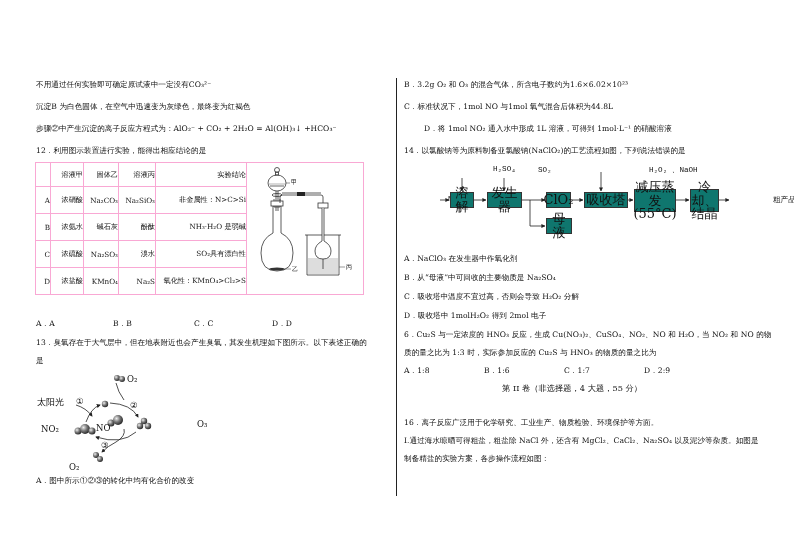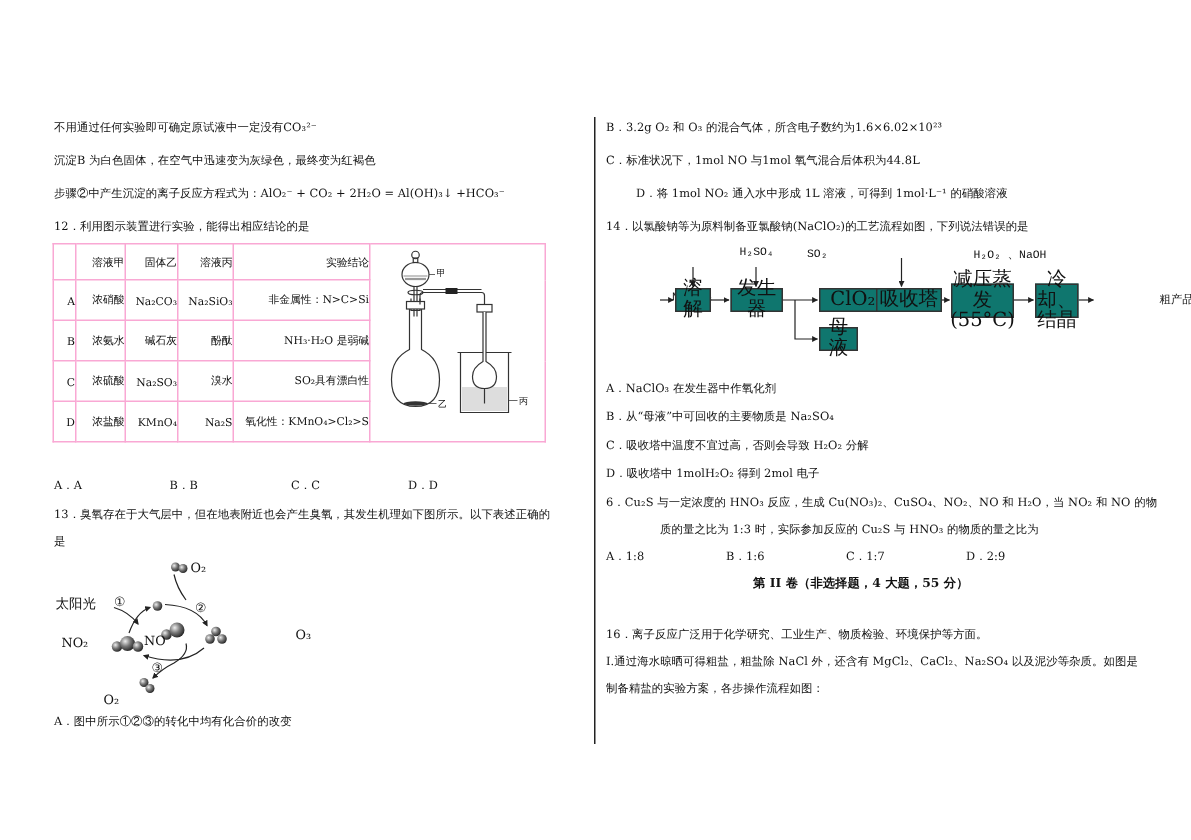--- a/index.html
+++ b/index.html
@@ -13,21 +13,21 @@
   table.q12 { position: absolute; left: 35px; top: 162px; border-collapse: collapse; font-size: 7.2px; }
   table.q12 td { border: 1px solid #f9a8d4; height: 27px; padding: 0 0 0 4px; vertical-align: middle; white-space: nowrap; text-align: right; }
   table.q12 tr:first-child td { height: 24px; }
   .apparatus-cell { width: 117px; position: relative; padding: 0 !important; }
 
   
   .fbox { position: absolute; border: 1px solid #333; font-size: 13px; text-align: center; background: #0f766e; line-height: 1.05; display: flex; align-items: center; justify-content: center; }
   .flabel { position: absolute; font-size: 7.6px; white-space: nowrap; font-family: Liberation Mono, monospace; padding-left: 42px; }
   svg { position: absolute; overflow: visible; }
 
-  .section-title { font-weight: bold; font-size: 8.2px; }
+  .section-title { font-weight: normal; font-size: 8.2px; }
 </style>
 </head>
 <body>
 
 <div>
   <div class="line" style="left:36px; top:80px;">不用通过任何实验即可确定原试液中一定没有CO₃²⁻</div>
   <div class="line" style="left:36px; top:102px;">沉淀B 为白色固体，在空气中迅速变为灰绿色，最终变为红褐色</div>
   <div class="line" style="left:36px; top:124px;">步骤②中产生沉淀的离子反应方程式为：AlO₂⁻ + CO₂ + 2H₂O = Al(OH)₃↓ +HCO₃⁻</div>
 
   <div class="line" style="left:36px; top:146px;">12．利用图示装置进行实验，能得出相应结论的是</div>
@@ -199,41 +199,41 @@
         <line x1="719" y1="200" x2="729" y2="200" marker-end="url(#fa)"></line>
       </g>
     </svg>
     <span class="flabel" style="left:406px; top:195px;">NaClO₃</span>
     <span class="flabel" style="left:451px; top:165px;">H₂SO₄</span>
     <span class="flabel" style="left:496px; top:166px;">SO₂</span>
     <span class="flabel" style="left:575px; top:165px;margin-left:32px;">H₂O₂ 、NaOH</span>
 
     <div class="fbox" style="left:450px; top:192px; width:24px; height:16px;">溶解</div>
     <div class="fbox" style="left:487px; top:192px; width:35px; height:16px;">发生器</div>
-    <div class="fbox" style="left:546px; top:192px; width:45px; height:16px;">ClO₂</div>
+    <div class="fbox" style="left:546px; top:192px; width:25px; height:16px;">ClO₂</div>
     <div class="fbox" style="left:546px; top:218px; width:26px; height:16px;">母液</div>
     <div class="fbox" style="left:584px; top:192px; width:44px; height:16px;">吸收塔</div>
     <div class="fbox" style="left:634px; top:189px; width:42px; height:23px; flex-direction:column;">
       <span>减压蒸发</span>
       <span>(55°C)</span>
     </div>
     <div class="fbox" style="left:690px; top:189px; width:29px; height:23px; flex-direction:column;">
       <span>冷却、</span>
       <span>结晶</span>
     </div>
     <span class="flabel" style="left:731px; top:195px;">粗产品</span>
   </div>
 
   <div class="line" style="left:404px; top:254px;">A．NaClO₃ 在发生器中作氧化剂</div>
   <div class="line" style="left:404px; top:273px;">B．从“母液”中可回收的主要物质是 Na₂SO₄</div>
   <div class="line" style="left:404px; top:292px;">C．吸收塔中温度不宜过高，否则会导致 H₂O₂ 分解</div>
   <div class="line" style="left:404px; top:311px;">D．吸收塔中 1molH₂O₂ 得到 2mol 电子</div>
 
   <div class="line" style="left:404px; top:330px;">6．Cu₂S 与一定浓度的 HNO₃ 反应，生成 Cu(NO₃)₂、CuSO₄、NO₂、NO 和 H₂O，当 NO₂ 和 NO 的物</div>
-  <div class="line" style="left:404px; top:348px;margin-left:36px;">质的量之比为 1:3 时，实际参加反应的 Cu₂S 与 HNO₃ 的物质的量之比为</div>
+  <div class="line" style="left:404px; top:348px;">质的量之比为 1:3 时，实际参加反应的 Cu₂S 与 HNO₃ 的物质的量之比为</div>
 
   <div class="line" style="left:404px; top:366px;">A．1:8</div>
   <div class="line" style="left:484px; top:366px;">B．1:6</div>
   <div class="line" style="left:564px; top:366px;">C．1:7</div>
   <div class="line" style="left:644px; top:366px;">D．2:9</div>
 
   <div class="line section-title" style="left:502px; top:383px;">第 II 卷（非选择题，4 大题，55 分）</div>
 
   <div class="line" style="left:404px; top:418px;">16．离子反应广泛用于化学研究、工业生产、物质检验、环境保护等方面。</div>
   <div class="line" style="left:404px; top:436px;">I.通过海水晾晒可得粗盐，粗盐除 NaCl 外，还含有 MgCl₂、CaCl₂、Na₂SO₄ 以及泥沙等杂质。如图是</div>

